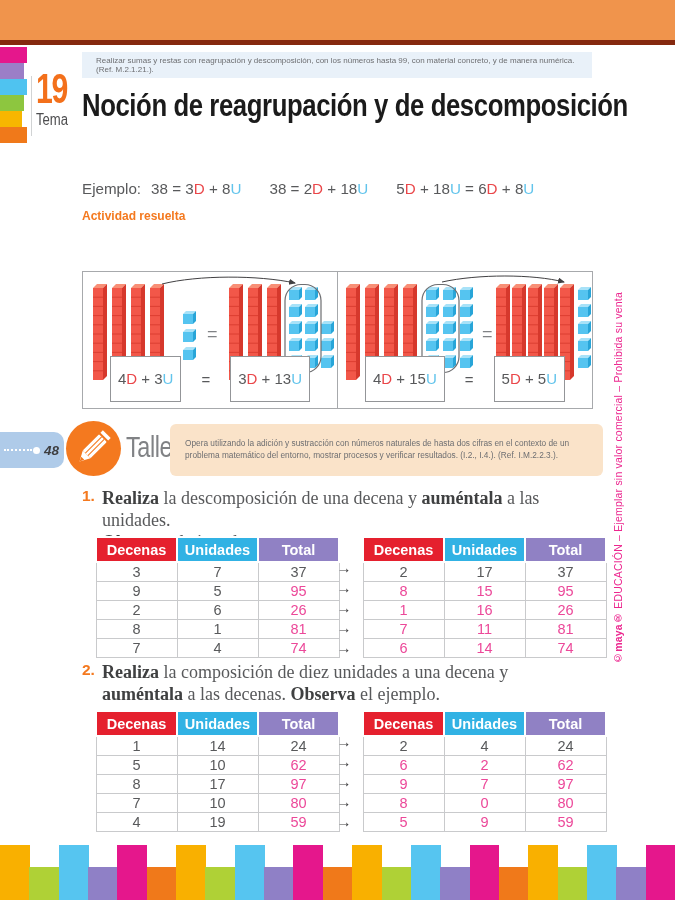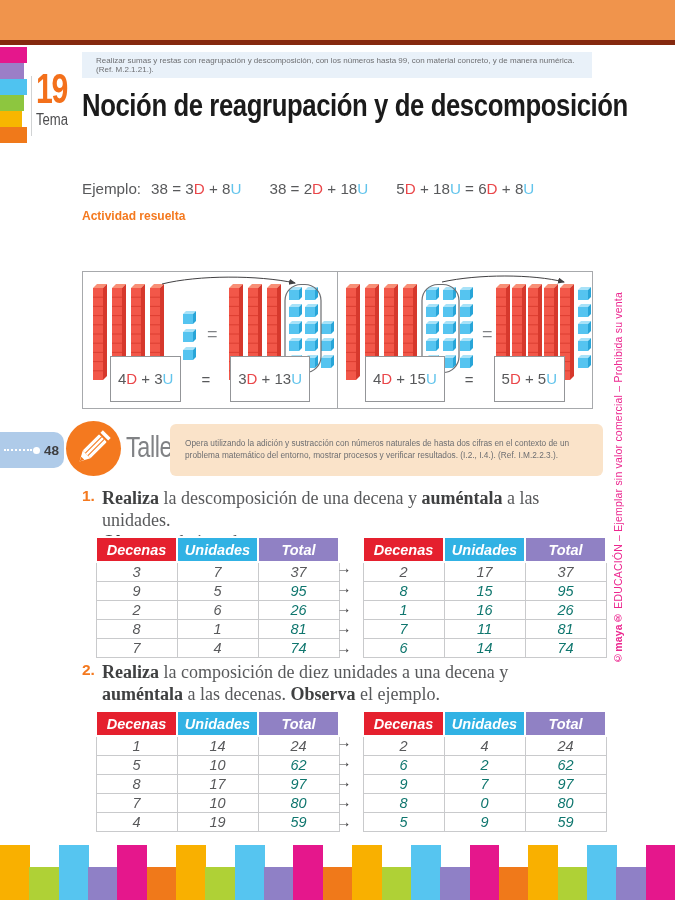--- a/index.html
+++ b/index.html
@@ -41,45 +41,45 @@
   .panel + .panel{border-left:1.5px solid #A7A9AC;}
   .panel svg{position:absolute;left:0;top:2px;}
   .labels{position:absolute;left:0;bottom:6px;width:100%;display:flex;justify-content:center;
           align-items:center;gap:20px;font-size:15px;color:#58595B;}
   .labels .box{border:1px solid #939598;padding:12px 7px;line-height:20px;height:20px;background:#fff;white-space:nowrap;}
 
   .page-tab{position:absolute;left:0;top:432px;width:64px;height:36px;background:#AFCBE9;
             border-radius:0 10px 10px 0;display:flex;align-items:center;}
   .dotline{width:28px;border-top:2px dotted #fff;margin-left:4px;}
   .dot{width:7px;height:7px;border-radius:50%;background:#fff;margin-left:1px;}
-  .pagenum{font-size:13.5px;color:#3E3E40;margin-left:4px;font-weight:600;}
+  .pagenum{font-size:13.5px;color:#3E3E40;margin-left:4px;font-weight:600;font-style:italic;}
 
   .t-circle{position:absolute;left:66px;top:421px;width:55px;height:55px;border-radius:50%;background:#F4791F;z-index:2;}
   .t-label{position:absolute;left:126px;top:430px;font-size:30px;color:#808285;
            transform:scaleX(.78);transform-origin:0 0;letter-spacing:-.5px;}
   .t-note{position:absolute;left:170px;top:424px;width:433px;height:52px;background:#FAE3C9;border-radius:6px;
           color:#6D6E71;font-size:8.3px;line-height:11.5px;padding:14px 14px 0 15px;box-sizing:border-box;}
 
   .exercise{position:absolute;left:82px;width:512px;display:flex;align-items:flex-start;}
   #ex1{top:487px;} #ex2{top:661px;}
   .ex-num{font-size:15.5px;font-weight:bold;color:#F4791F;width:20px;flex:none;}
   .prompt{font-size:18px;line-height:22px;color:#58595B;width:490px;font-family:Liberation Serif, serif;}
 
   .tbl{position:absolute;}
   #tbl1L{left:95px;top:536px;} #tbl1R{left:362px;top:536px;}
   #tbl2L{left:95px;top:710px;} #tbl2R{left:362px;top:710px;}
   .arrows{position:absolute;width:26px;text-align:center;}
   #arr1{left:331px;top:558px;} #arr2{left:331px;top:732px;}
   .arrows div{height:20px;line-height:20px;font-size:15px;color:#414042;}
 
-  .dt{border-collapse:collapse;table-layout:fixed;font-style:italic;}
+  .dt{border-collapse:collapse;table-layout:fixed;}
   .dt th{width:77px;height:21px;font-size:14.5px;font-weight:bold;color:#fff;border:2px solid #fff;}
   .th-red{background:#E5202E;} .th-blue{background:#31B2E4;} .th-purple{background:#9081C4;}
   .dt td{width:77px;height:18px;border:1px solid #C9CACC;text-align:center;font-size:14.5px;padding:0;}
-  .dt td.gray{color:#58595B;} .dt td.pink{color:#0f766e;}
+  .dt td.gray{color:#58595B;} .dt td.pink{color:#ec4899;}
 
   .side-note{position:absolute;left:612px;top:262px;height:402px;writing-mode:vertical-rl;
              transform:rotate(180deg);font-size:10.5px;color:#EC268F;letter-spacing:.2px;}
 
   .footer{position:absolute;left:0;top:845px;width:675px;height:55px;}
   .footer .bar{position:absolute;bottom:0;}
 </style>
 </head>
 <body>
 

